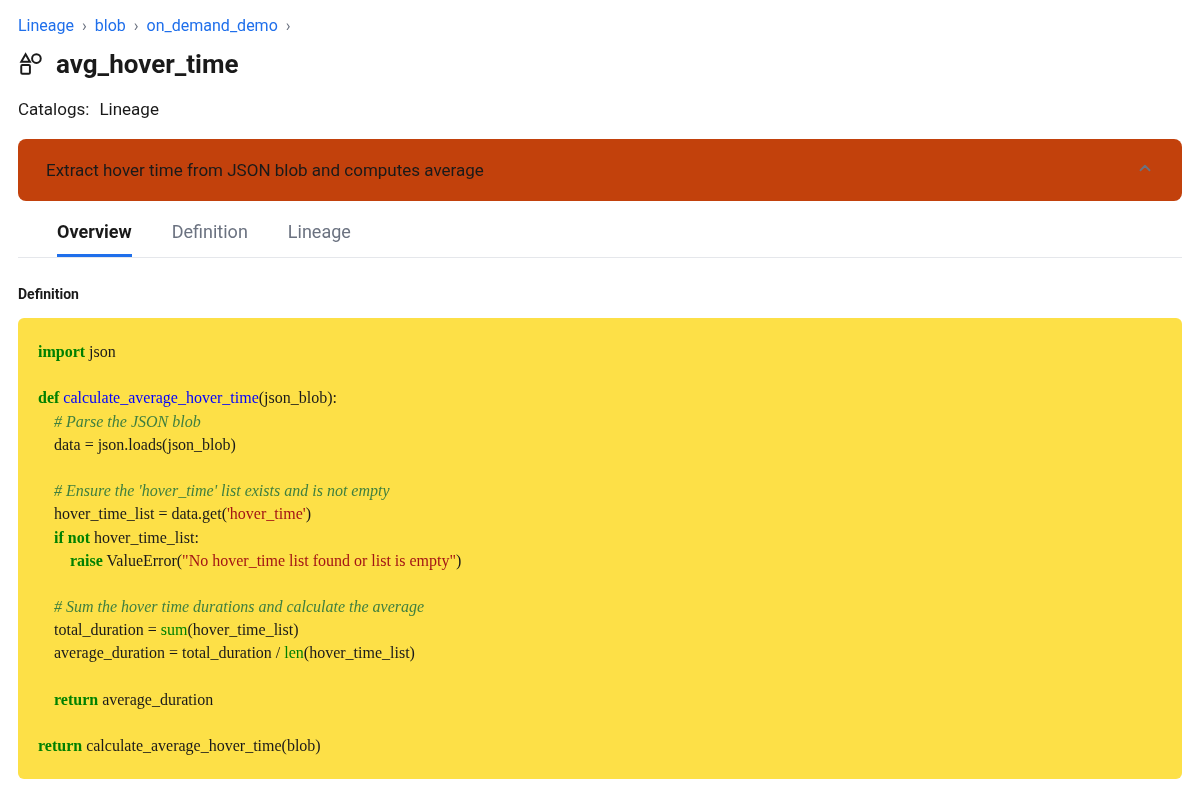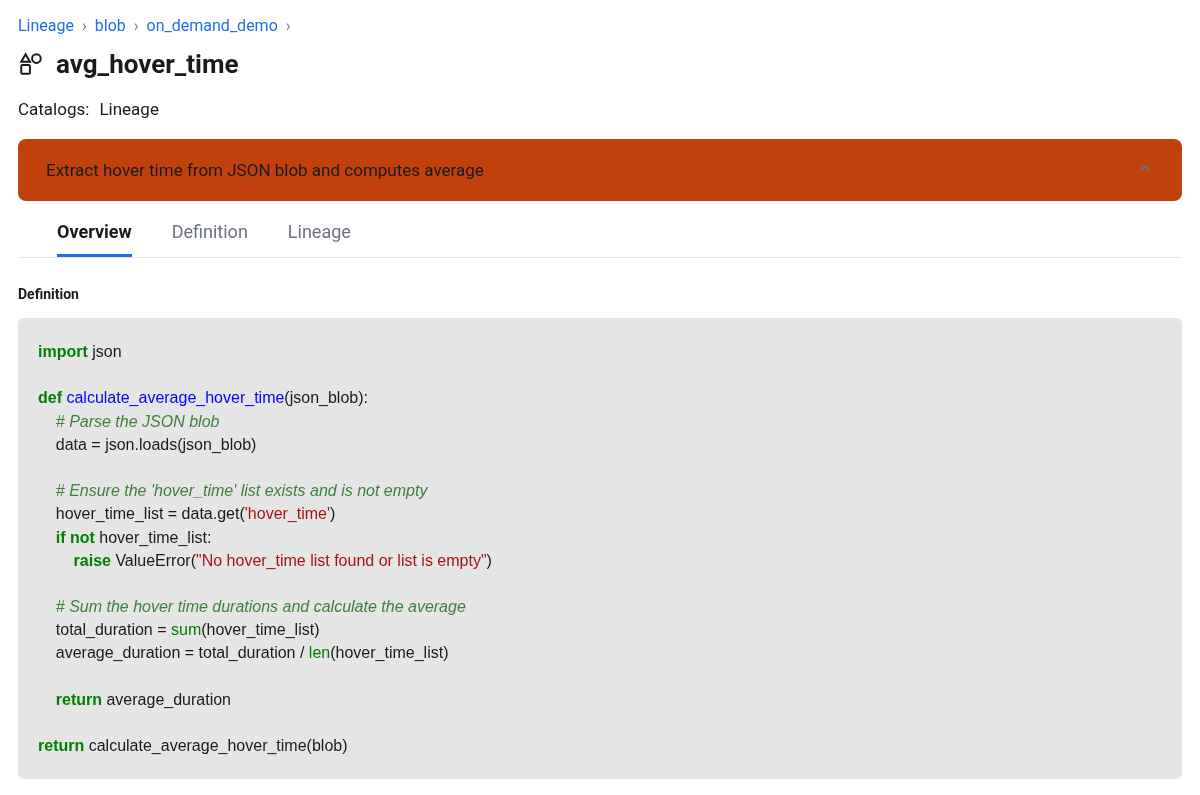--- a/index.html
+++ b/index.html
@@ -93,24 +93,24 @@
       font-weight: 700;
       border-bottom-color: #1f6feb;
       margin-left: 39px;
     }
     .section-heading {
       font-size: 14px;
       font-weight: 700;
       margin-bottom: 16px;
     }
     .code-block {
-      background: #e5e5e5;
+      background: #fde047;
       border-radius: 6px;
       padding: 22px 20px;
-      font-family: Liberation Sans, sans-serif;
+      font-family: Liberation Serif, serif;
       font-size: 16px;
       line-height: 1.45;
       white-space: pre;
       overflow-x: auto;
     }
     .kw { color: #008000; font-weight: bold; }
     .fn-def { color: #0000ff; }
     .cmt { color: #3f7f3f; font-style: italic; }
     .str { color: #a31515; }
     .builtin { color: #008000; }

